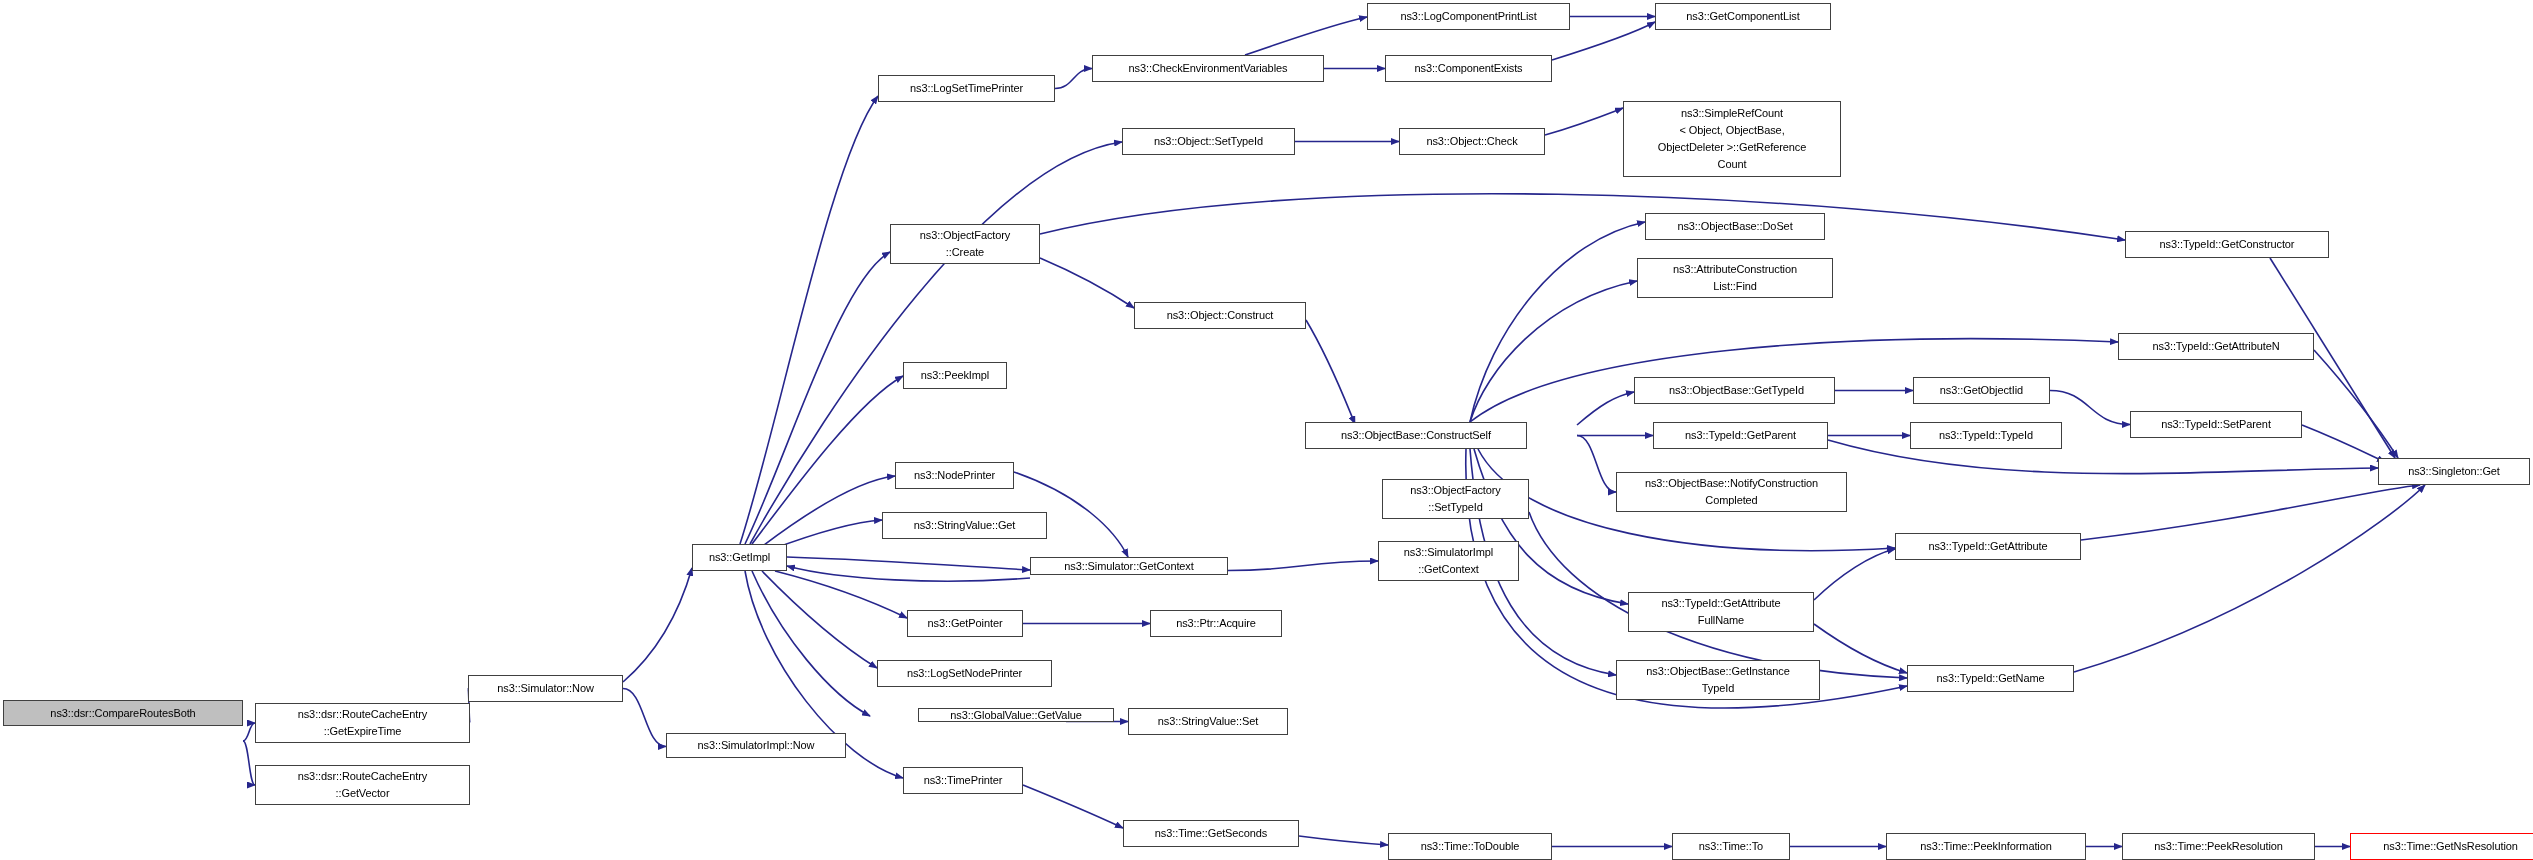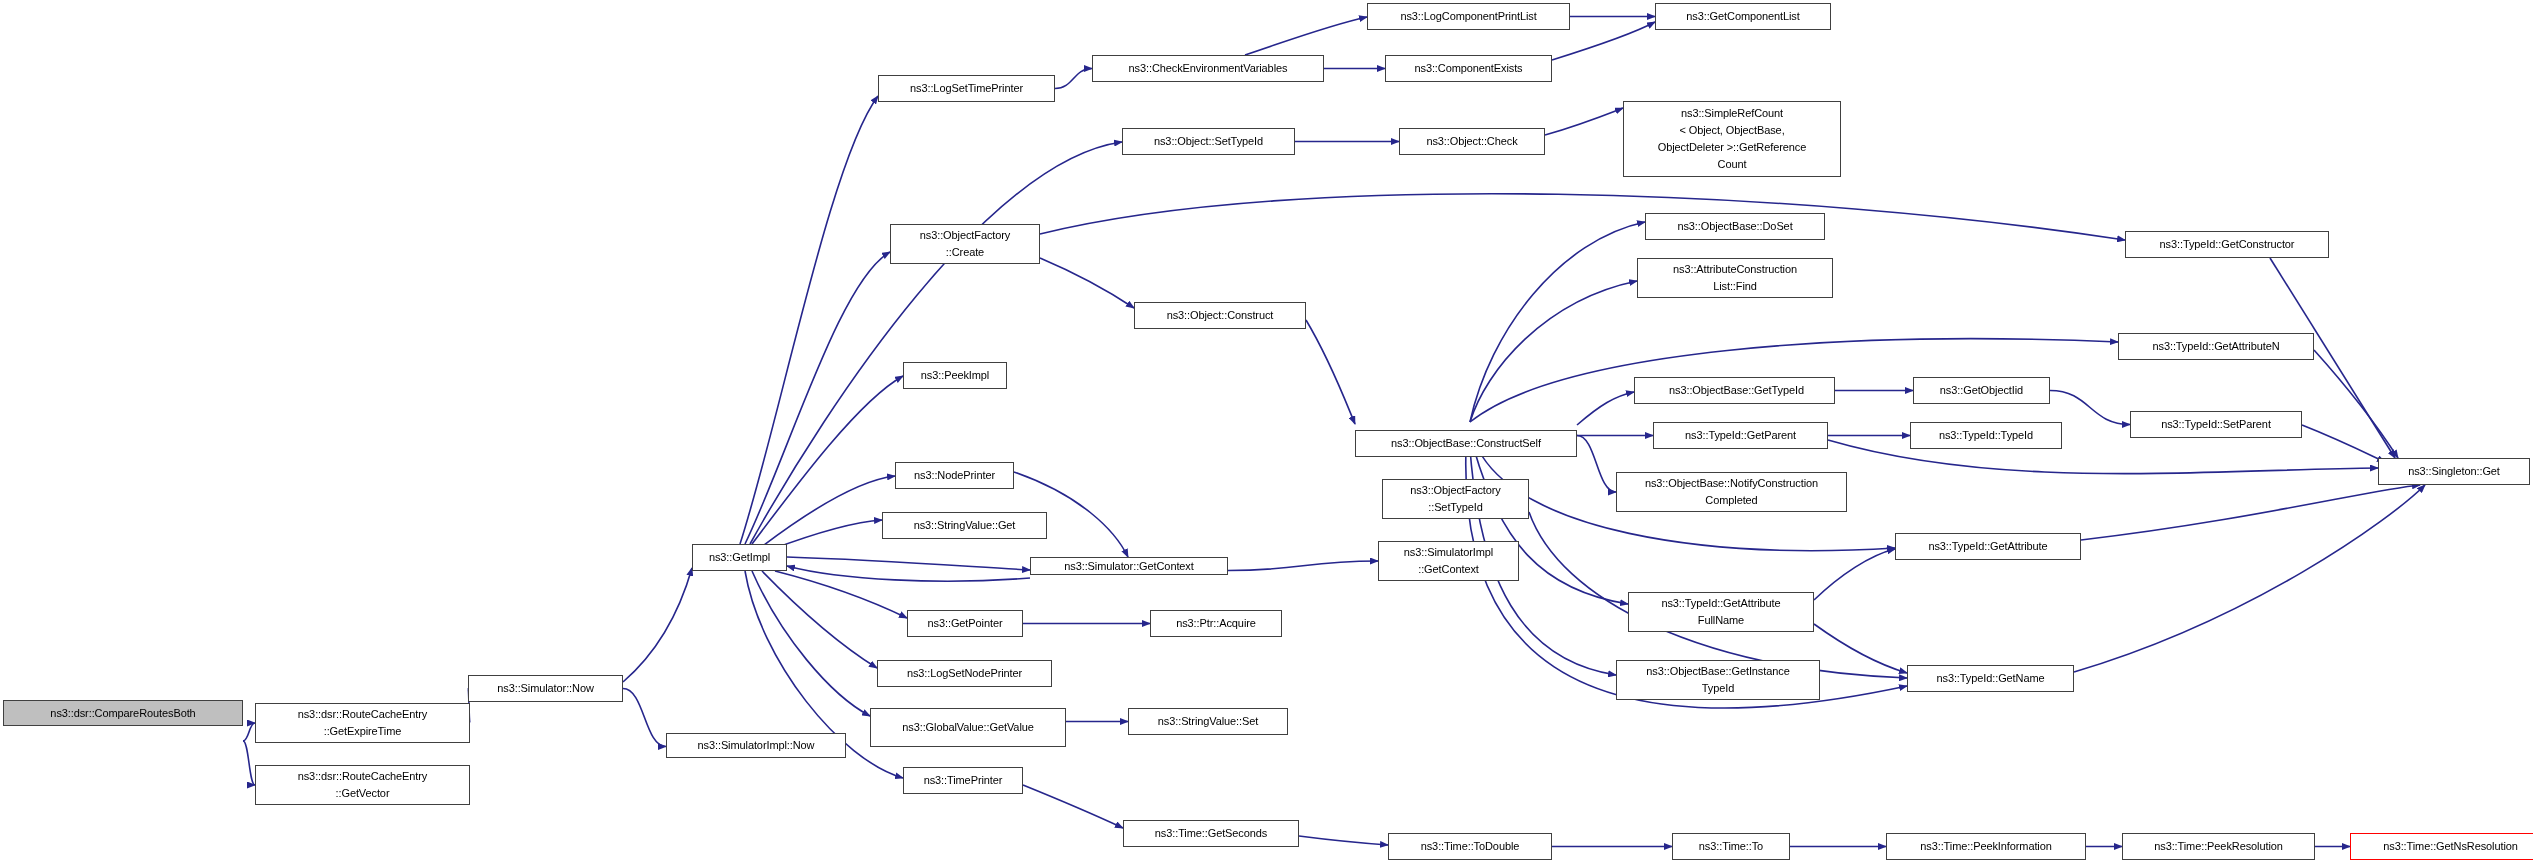--- a/index.html
+++ b/index.html
@@ -133,21 +133,21 @@
 ::Create</div>
       <div class="node" style="left: 1134px; top: 302px; width: 172px; height: 27px;">ns3::Object::Construct</div>
       <div class="node" style="left: 2125px; top: 231px; width: 204px; height: 27px;">ns3::TypeId::GetConstructor</div>
       <div class="node" style="left: 1645px; top: 213px; width: 180px; height: 27px;">ns3::ObjectBase::DoSet</div>
       <div class="node" style="left: 1637px; top: 258px; width: 196px; height: 40px;">ns3::AttributeConstruction
 List::Find</div>
       <div class="node" style="left: 2118px; top: 333px; width: 196px; height: 27px;">ns3::TypeId::GetAttributeN</div>
       <div class="node" style="left: 1634px; top: 377px; width: 201px; height: 27px; padding-left: 8px;">ns3::ObjectBase::GetTypeId</div>
       <div class="node" style="left: 1913px; top: 377px; width: 137px; height: 27px;">ns3::GetObjectIid</div>
       <div class="node" style="left: 2130px; top: 411px; width: 172px; height: 27px;">ns3::TypeId::SetParent</div>
-      <div class="node" style="left: 1355px; top: 422px; width: 222px; height: 27px; margin-top: 8px;">ns3::ObjectBase::ConstructSelf</div>
+      <div class="node" style="left: 1305px; top: 422px; width: 222px; height: 27px;">ns3::ObjectBase::ConstructSelf</div>
       <div class="node" style="left: 1653px; top: 422px; width: 175px; height: 27px;">ns3::TypeId::GetParent</div>
       <div class="node" style="left: 1910px; top: 422px; width: 152px; height: 27px;">ns3::TypeId::TypeId</div>
       <div class="node" style="left: 2378px; top: 458px; width: 152px; height: 27px;">ns3::Singleton::Get</div>
       <div class="node" style="left: 1616px; top: 472px; width: 231px; height: 40px;">ns3::ObjectBase::NotifyConstruction
 Completed</div>
       <div class="node" style="left: 1382px; top: 479px; width: 147px; height: 40px;">ns3::ObjectFactory
 ::SetTypeId</div>
       <div class="node" style="left: 903px; top: 362px; width: 104px; height: 27px;">ns3::PeekImpl</div>
       <div class="node" style="left: 895px; top: 462px; width: 119px; height: 27px;">ns3::NodePrinter</div>
       <div class="node" style="left: 882px; top: 512px; width: 165px; height: 27px;">ns3::StringValue::Get</div>
@@ -156,21 +156,21 @@
 ::GetContext</div>
       <div class="node" style="left: 1895px; top: 533px; width: 186px; height: 27px;">ns3::TypeId::GetAttribute</div>
       <div class="node" style="left: 1628px; top: 592px; width: 186px; height: 40px;">ns3::TypeId::GetAttribute
 FullName</div>
       <div class="node" style="left: 1616px; top: 660px; width: 204px; height: 40px;">ns3::ObjectBase::GetInstance
 TypeId</div>
       <div class="node" style="left: 1907px; top: 665px; width: 167px; height: 27px;">ns3::TypeId::GetName</div>
       <div class="node" style="left: 907px; top: 610px; width: 116px; height: 27px;">ns3::GetPointer</div>
       <div class="node" style="left: 1150px; top: 610px; width: 132px; height: 27px;">ns3::Ptr::Acquire</div>
       <div class="node" style="left: 877px; top: 660px; width: 175px; height: 27px;">ns3::LogSetNodePrinter</div>
-      <div class="node" style="left: 870px; top: 708px; width: 196px; height: 39px;">ns3::GlobalValue::GetValue</div>
+      <div class="node" style="left: 918px; top: 708px; width: 196px; height: 14px;">ns3::GlobalValue::GetValue</div>
       <div class="node" style="left: 1128px; top: 708px; width: 160px; height: 27px;">ns3::StringValue::Set</div>
       <div class="node" style="left: 903px; top: 767px; width: 120px; height: 27px;">ns3::TimePrinter</div>
       <div class="node" style="left: 1123px; top: 820px; width: 176px; height: 27px;">ns3::Time::GetSeconds</div>
       <div class="node" style="left: 1388px; top: 833px; width: 164px; height: 27px;">ns3::Time::ToDouble</div>
       <div class="node" style="left: 1672px; top: 833px; width: 118px; height: 27px;">ns3::Time::To</div>
       <div class="node" style="left: 1886px; top: 833px; width: 200px; height: 27px;">ns3::Time::PeekInformation</div>
       <div class="node" style="left: 2122px; top: 833px; width: 193px; height: 27px;">ns3::Time::PeekResolution</div>
       <div class="node highlight" style="left: 2350px; top: 833px; width: 201px; height: 27px;">ns3::Time::GetNsResolution</div>
     </div>
 </div>

